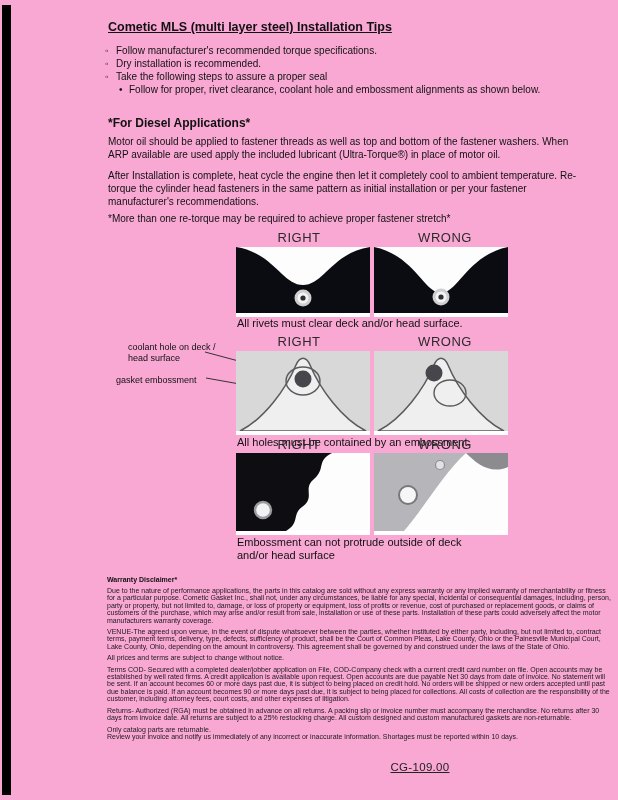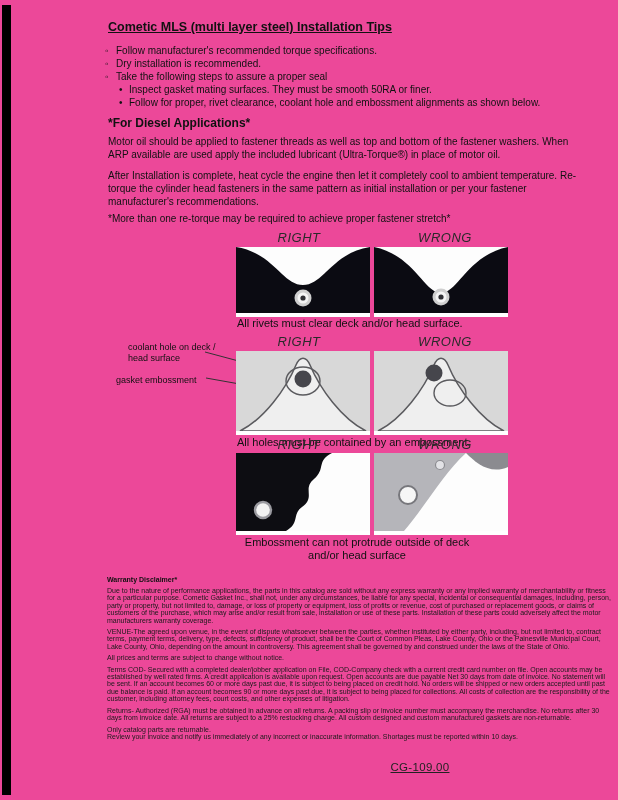--- a/index.html
+++ b/index.html
@@ -1,57 +1,57 @@
 <!DOCTYPE html>
 <html><head>
 <meta charset="utf-8">
 <style>
   * { margin:0; padding:0; box-sizing:border-box; }
   html,body { background:#fff; }
   body { font-family:"Liberation Sans", sans-serif; color:#111; }
-  .page { position:relative; width:618px; height:800px; background:#ec4899; overflow:hidden; }
+  .page { position:relative; width:618px; height:800px; background:#f9a8d4; overflow:hidden; }
   .abs { position:absolute; }
 
   .spine { position:absolute; left:2px; top:5px; width:9px; height:790px; background:#000; }
 
   .title { left:108px; top:20px; font-size:12.5px; font-weight:bold; text-decoration:underline; white-space:nowrap; }
 
   .tips { left:105px; top:44px; width:490px; font-size:10px; line-height:13px; }
   .b-row { display:flex; }
   .b-main::before { content:"\25E6"; width:11px; flex:0 0 11px; font-size:10px; }
   .b-sub { padding-left:14px; }
   .b-sub::before { content:"\2022"; width:10px; flex:0 0 10px; font-size:10px; }
 
   .diesel-h { left:108px; top:116px; font-size:12px; font-weight:bold; white-space:nowrap; }
   .para { font-size:10px; line-height:13px; }
   .p1 { left:108px; top:135px; width:480px; }
   .p2 { left:108px; top:169px; width:470px; }
   .note { left:108px; top:212px; width:480px; font-size:10px; line-height:13px; }
 
-  .lbl-row { width:272px; display:flex; gap:20px;font-style:italic; }
+  .lbl-row { width:272px; display:flex; gap:20px; }
   .lbl-row span { width:134px; text-align:center; font-size:13px; color:#2a2a2a; letter-spacing:0.5px; }
   .panels { width:272px; display:flex; gap:4px; }
   .panel { background:#fff; }
   .caption { font-size:11px; line-height:13px; color:#111; }
 
   .r1-lbls { left:236px; top:230px; }
   .r1-panels { left:236px; top:247px; }
   .r1-cap { left:237px; top:317px; white-space:nowrap; }
 
   .r2-lbls { left:236px; top:334px; }
   .r2-panels { left:236px; top:351px; }
   .r2-cap { left:237px; top:436px; white-space:nowrap; }
 
   .callout-coolant { left:128px; top:342px; width:92px; font-size:9px; line-height:10.5px; }
   .callout-emboss { left:116px; top:375px; width:100px; font-size:9px; line-height:10.5px; white-space:nowrap; }
   .callout-lines { left:202px; top:346px; }
 
   .r3-lbls { left:236px; top:437px; }
   .r3-panels { left:236px; top:453px; }
-  .r3-cap { left:237px; top:536px; width:240px;text-align:center; }
+  .r3-cap { left:237px; top:536px; width:240px; }
 
   .disclaimer { left:107px; top:576px; width:505px; }
   .disc-h { font-size:7px; font-weight:bold; margin-bottom:4px; }
   .disc-p { font-size:7px; line-height:7.4px; margin-bottom:4px; color:#1a1a1a; }
   .disc-p.tight { margin-bottom:0; }
 
   .footer-code { left:360px; top:761px; width:120px; text-align:center; font-size:11.5px; letter-spacing:0.3px; color:#222;text-decoration:underline; }
 </style>
 </head>
 <body>
@@ -64,23 +64,20 @@
 
   <div class="abs tips">
     <div class="b-row b-main">
         <span>Follow manufacturer's recommended torque specifications.</span>
       </div>
     <div class="b-row b-main">
         <span>Dry installation is recommended.</span>
       </div>
     <div class="b-row b-main">
         <span>Take the following steps to assure a proper seal</span>
-      </div>
-    <div class="b-row b-sub">
-        <span>Inspect gasket mating surfaces.  They must be smooth 50RA or finer.</span>
       </div>
     <div class="b-row b-sub">
         <span>Follow for proper, rivet clearance, coolant hole and embossment alignments as shown below.</span>
       </div>
   </div>
 
   <div class="abs diesel-h">*For Diesel Applications*</div>
   <div class="abs para p1">Motor oil should be applied to fastener threads as well as top and bottom of the fastener washers. When ARP available are used apply the included lubricant (Ultra-Torque®) in place of motor oil.</div>
   <div class="abs para p2">After Installation is complete, heat cycle the engine then let it completely cool to ambient temperature. Re-torque the cylinder head fasteners in the same pattern as initial installation or per your fastener manufacturer's recommendations.</div>
   <div class="abs note">*More than one re-torque may be required to achieve proper fastener stretch*</div>

